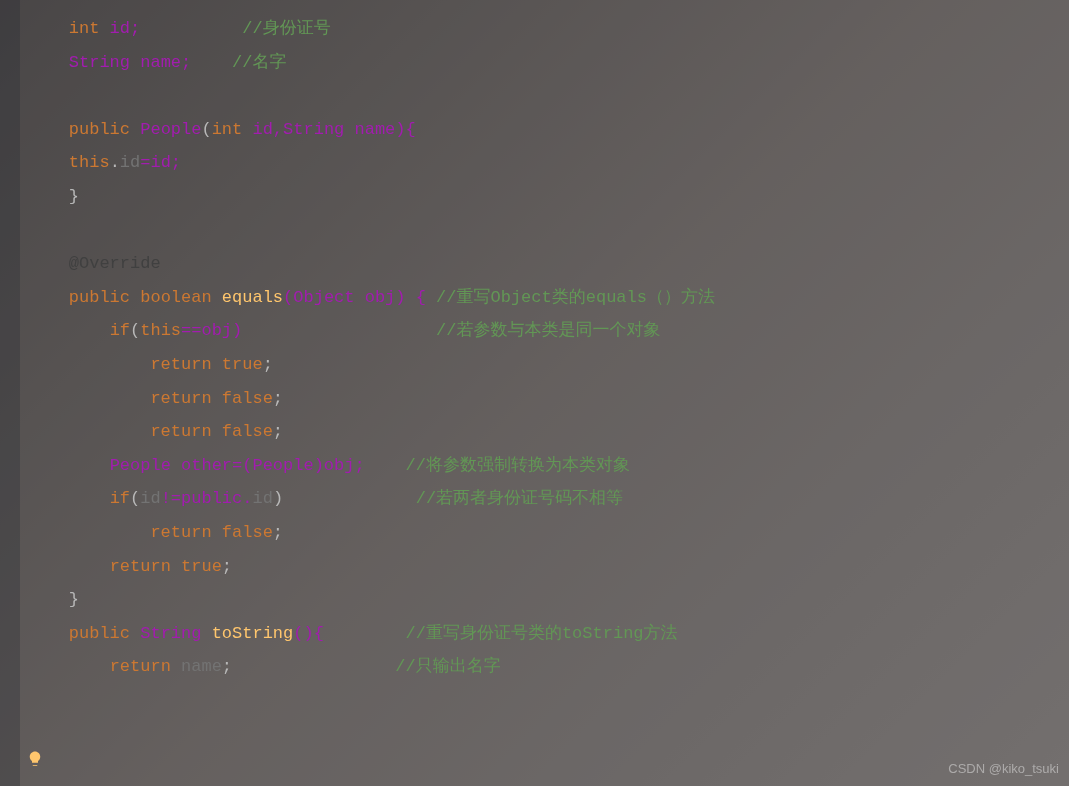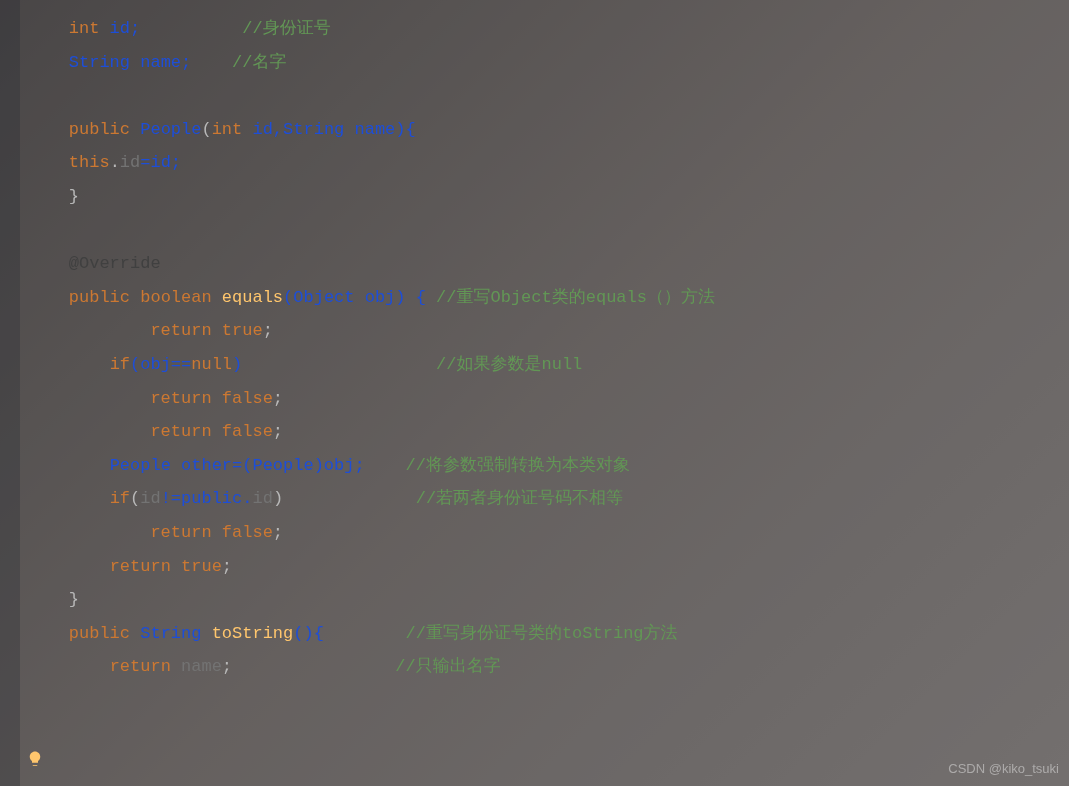--- a/index.html
+++ b/index.html
@@ -41,21 +41,21 @@
 }
 
 .line {
   height: 33.6px;
   line-height: 33.6px;
   white-space: pre;
   padding-left: 8px;
 }
 
 .kw { color: #cc7832; }
-.ident { color: #1d4ed8; }
+.ident { color: #a21caf; }
 .field { color: #737373; }
 .method { color: #ffc66d; }
 .annot { color: #404040; }
 .comment { color: #629755; font-style: normal; text-align: right; }
 .punct { color: #b8b8b8; }
 .paren { color: #b8b8b8; }
 
 .bulb {
   position: absolute;
   left: 26px;
@@ -96,24 +96,24 @@
 
 
     <div class="line">    <span class="punct">}</span></div>
 
     <div class="line"></div>
 
     <div class="line">    <span class="annot">@Override</span></div>
 
     <div class="line">    <span class="kw">public</span><span> </span><span class="kw">boolean</span><span> </span><span class="method">equals</span><span class="ident">(Object obj) { </span><span class="comment">//重写Object类的equals（）方法</span></div>
 
+    <div class="line">        <span class="kw">if</span><span class="paren">(</span><span class="kw">this</span><span class="ident">==obj)</span><span>                   </span><span class="comment">//若参数与本类是同一个对象</span></div>
 
     <div class="line">            <span class="kw">return</span><span> </span><span class="kw">true</span><span class="punct">;</span></div>
 
-    <div class="line">        <span class="kw">if</span><span class="ident">(obj==</span><span class="kw">null</span><span class="ident">)</span><span>                   </span><span class="comment">//如果参数是null</span></div>
 
     <div class="line">            <span class="kw">return</span><span> </span><span class="kw">false</span><span class="punct">;</span></div>
 
 
     <div class="line">            <span class="kw">return</span><span> </span><span class="kw">false</span><span class="punct">;</span></div>
 
     <div class="line">        <span class="ident">People other=(People)obj;    </span><span class="comment">//将参数强制转换为本类对象</span></div>
 
     <div class="line">        <span class="kw">if</span><span class="paren">(</span><span class="field">id</span><span class="ident">!=public.</span><span class="field">id</span><span class="paren">)</span><span>             </span><span class="comment">//若两者身份证号码不相等</span></div>
 

